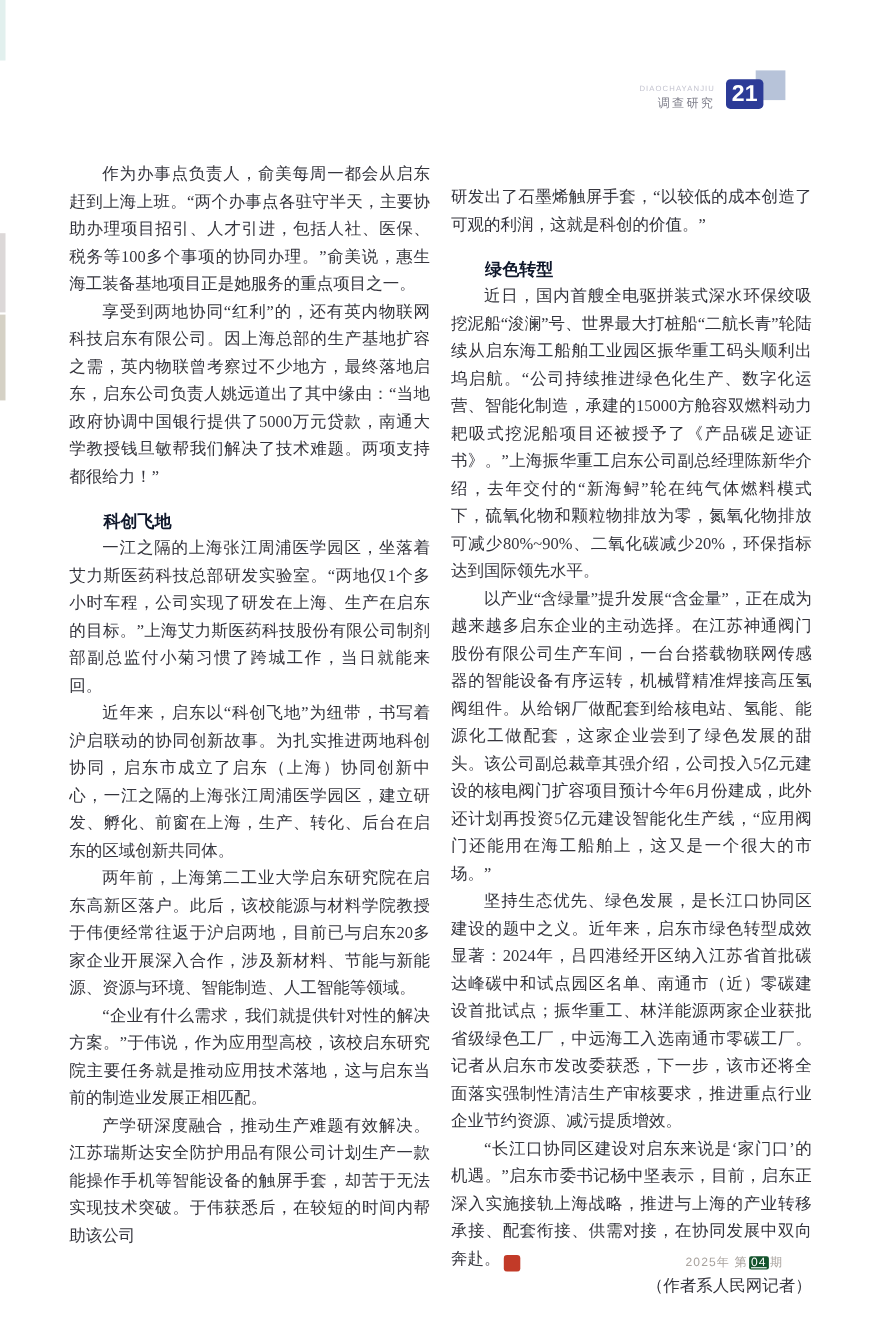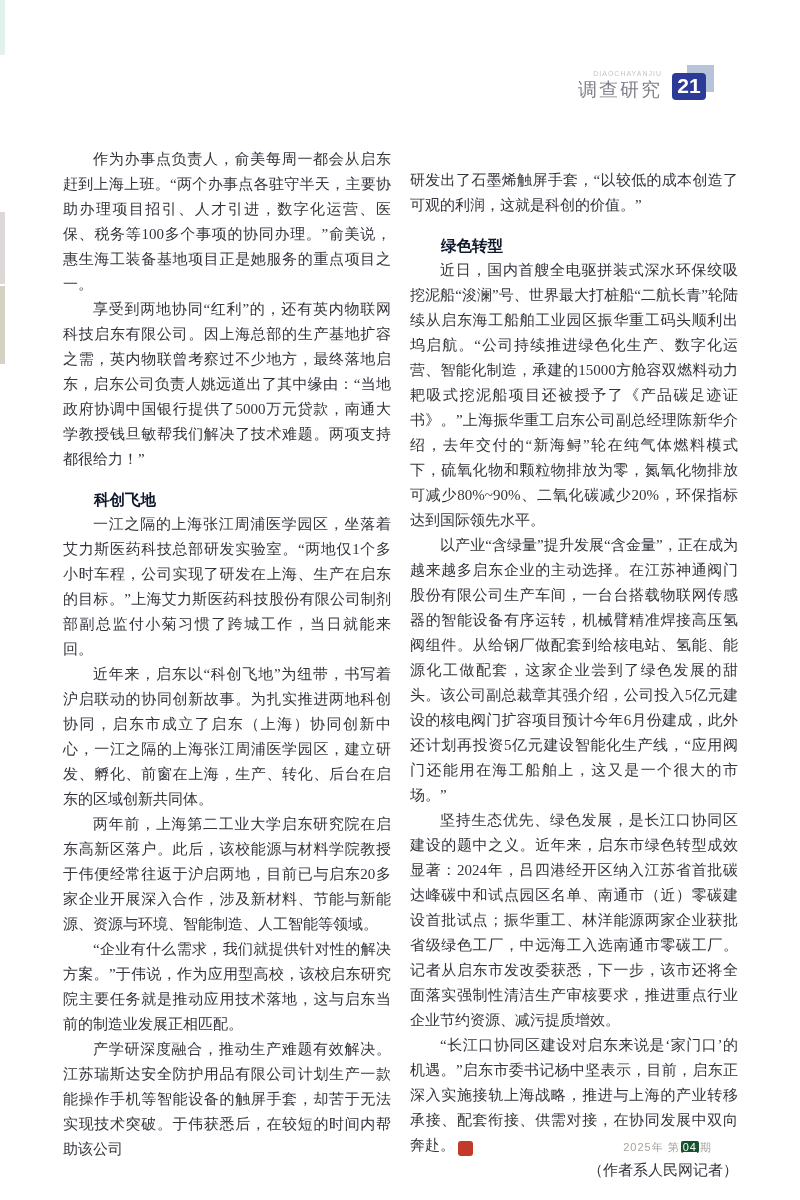--- a/index.html
+++ b/index.html
@@ -10,22 +10,22 @@
   
   .edge{position:absolute;left:0;width:5px;}
   .edge-a{top:0;height:55px;background:#e2f0ee;}
   .edge-b{top:212px;height:72px;background:#dcd8d8;}
   .edge-c{top:286px;height:78px;background:#b3ac95;opacity:.55;}
 
   
   .hdr{position:absolute;top:70px;right:86px;display:flex;align-items:flex-end;}
   .journal{ text-align:right;margin-right:10px;line-height:1.1;}
   .pinyin{font-family:"Liberation Sans","DejaVu Sans",sans-serif;font-size:7px;color:#c3c3cf;letter-spacing:1px;}
-  .jname{font-family:Liberation Sans, sans-serif;font-size:19px;color:#80808c;letter-spacing:2px;margin-top:2px;}
-  .badge-wrap{position:relative;width:42px;height:30px;}
+  .jname{font-family:Liberation Sans, sans-serif;font-size:11px;color:#80808c;letter-spacing:2px;margin-top:2px;}
+  .badge-wrap{position:relative;width:54px;height:30px;}
   .badge-shadow{position:absolute;right:0;top:-6px;width:27px;height:27px;background:#b7c3d9;}
   .badge{
     position:absolute;left:0;top:2px;width:34px;height:27px;background:#2c3b97;color:#fff;
     border-radius:4px;font-family:"Liberation Sans","DejaVu Sans",sans-serif;font-weight:bold;
     font-size:21px;display:flex;align-items:center;justify-content:center;
   }
 
   
   .col{position:absolute;top:147px;width:328px;font-size:15px;line-height:25px;text-align:justify;}
   .col-left{left:63px;}
@@ -64,21 +64,21 @@
       <div class="pinyin">DIAOCHAYANJIU</div>
       <div class="jname">调查研究</div>
     </div>
     <div class="badge-wrap">
       <div class="badge-shadow"></div>
       <div class="badge">21</div>
     </div>
   </div>
 
   <div class="col col-left">
-      <div class="para">作为办事点负责人，俞美每周一都会从启东赶到上海上班。“两个办事点各驻守半天，主要协助办理项目招引、人才引进，数字化运营、医保、税务等100多个事项的协同办理。”俞美说，惠生海工装备基地项目正是她服务的重点项目之一。</div>
+      <div class="para">作为办事点负责人，俞美每周一都会从启东赶到上海上班。“两个办事点各驻守半天，主要协助办理项目招引、人才引进，包括人社、医保、税务等100多个事项的协同办理。”俞美说，惠生海工装备基地项目正是她服务的重点项目之一。</div>
       <div class="para">享受到两地协同“红利”的，还有英内物联网科技启东有限公司。因上海总部的生产基地扩容之需，英内物联曾考察过不少地方，最终落地启东，启东公司负责人姚远道出了其中缘由：“当地政府协调中国银行提供了5000万元贷款，南通大学教授钱旦敏帮我们解决了技术难题。两项支持都很给力！”</div>
       <div class="sec-heading">科创飞地</div>
       <div class="para">一江之隔的上海张江周浦医学园区，坐落着艾力斯医药科技总部研发实验室。“两地仅1个多小时车程，公司实现了研发在上海、生产在启东的目标。”上海艾力斯医药科技股份有限公司制剂部副总监付小菊习惯了跨城工作，当日就能来回。</div>
       <div class="para">近年来，启东以“科创飞地”为纽带，书写着沪启联动的协同创新故事。为扎实推进两地科创协同，启东市成立了启东（上海）协同创新中心，一江之隔的上海张江周浦医学园区，建立研发、孵化、前窗在上海，生产、转化、后台在启东的区域创新共同体。</div>
       <div class="para">两年前，上海第二工业大学启东研究院在启东高新区落户。此后，该校能源与材料学院教授于伟便经常往返于沪启两地，目前已与启东20多家企业开展深入合作，涉及新材料、节能与新能源、资源与环境、智能制造、人工智能等领域。</div>
       <div class="para">“企业有什么需求，我们就提供针对性的解决方案。”于伟说，作为应用型高校，该校启东研究院主要任务就是推动应用技术落地，这与启东当前的制造业发展正相匹配。</div>
       <div class="para">产学研深度融合，推动生产难题有效解决。江苏瑞斯达安全防护用品有限公司计划生产一款能操作手机等智能设备的触屏手套，却苦于无法实现技术突破。于伟获悉后，在较短的时间内帮助该公司</div>
     </div>
   <div class="col col-right">
       <div class="para noindent">研发出了石墨烯触屏手套，“以较低的成本创造了可观的利润，这就是科创的价值。”</div>

